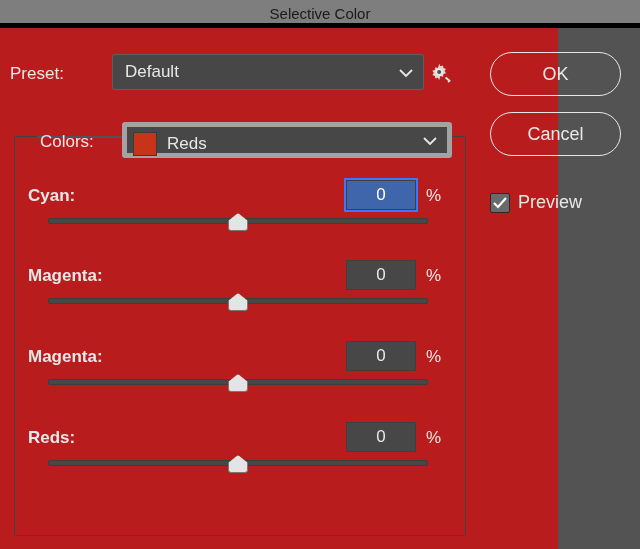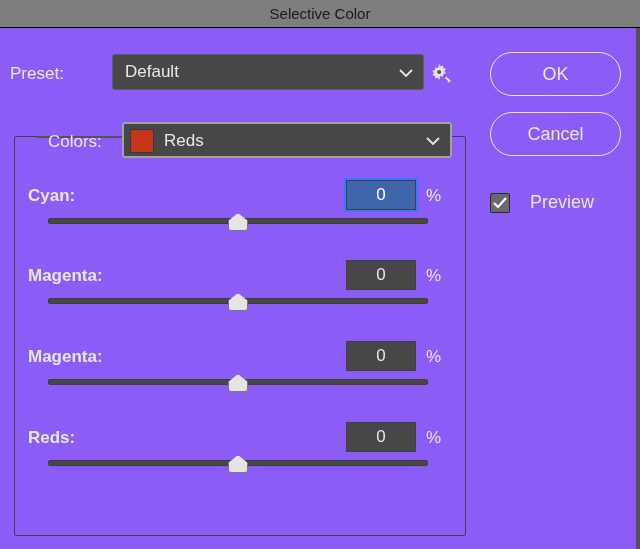--- a/index.html
+++ b/index.html
@@ -1,31 +1,31 @@
 <!DOCTYPE html>
 <html><head>
 <meta charset="utf-8">
 <style>
   * { box-sizing: border-box; margin: 0; padding: 0; font-family: -apple-system, "Helvetica Neue", Arial, sans-serif; }
   html, body { width: 640px; height: 549px; background: #535353; overflow: hidden; }
   .titlebar {
     height: 28px;
     background: #7e7e7e;
-    border-bottom: 1px solid #000000;
+    border-bottom: 5px solid #000000;
     color: #1a1a1a;
     font-size: 15px;
     text-align: center;
     line-height: 28px;
     position: relative;
   }
   .body {
     position: relative;
-    width: 636px;
+    width: 558px;
     height: 521px;
-    background: #8b5cf6;
+    background: #b91c1c;
     color: #e8e8e8;
     font-size: 17px;
   }
   
   .label-preset { position: absolute; left: 10px; top: 36px; }
   .preset-dd {
     position: absolute; left: 112px; top: 26px; width: 312px; height: 36px;
     background: #474747; border: 1px solid #5f5f5f; border-radius: 3px;
     color: #e8e8e8; padding-left: 12px; line-height: 34px; cursor: default;
   }
@@ -37,41 +37,41 @@
   
   .btn {
     position: absolute; left: 490px; width: 131px; height: 44px;
     border-radius: 22px; border: 1.5px solid #e8e8e8; color: #e8e8e8;
     text-align: center; line-height: 42px; font-size: 18px; cursor: default;
   }
   .btn-ok { top: 24px; }
   .btn-cancel { top: 84px; }
   .checkbox {
     position: absolute; left: 490px; top: 164px;
-    display: flex; align-items: center; gap: 20px; font-size: 18px;
+    display: flex; align-items: center; gap: 8px; font-size: 18px;
   }
   .cb {
     width: 20px; height: 20px; border: 1px solid #2a2a2a; background: #6a6a6a;
     border-radius: 2px; display: flex; align-items: center; justify-content: center;
   }
   .cb svg { width: 14px; height: 12px; display:block; }
 
   
   .fieldset {
     position: absolute; left: 14px; top: 108px; width: 452px; height: 400px;
     border: 1px solid #414141; border-radius: 2px;
   }
   
   .fieldset::before {
     content:""; position:absolute; left:22px; top:-1px; width:410px; height:2px; background:#535353;
   }
-  .label-colors { position: absolute; left: 40px; top: 104px; margin-left: 8px; }
+  .label-colors { position: absolute; left: 40px; top: 104px; }
   .colors-dd {
     position: absolute; left: 122px; top: 94px; width: 330px; height: 36px;
-    background: #474747; border: 2px solid #a3a3a3; border-radius: 3px;
+    background: #474747; border: 5px solid #a3a3a3; border-radius: 3px;
     color: #e8e8e8; line-height: 34px; padding-left: 40px; cursor: default;
   }
   .swatch {
     position: absolute; left: 6px; top: 5px; width: 24px; height: 24px;
     background: #c8341a; border: 1px solid #3a3a3a;
   }
 
   
   .srow { position: absolute; left: 28px; width: 420px; }
   .r-cyan    { top: 158px; }

